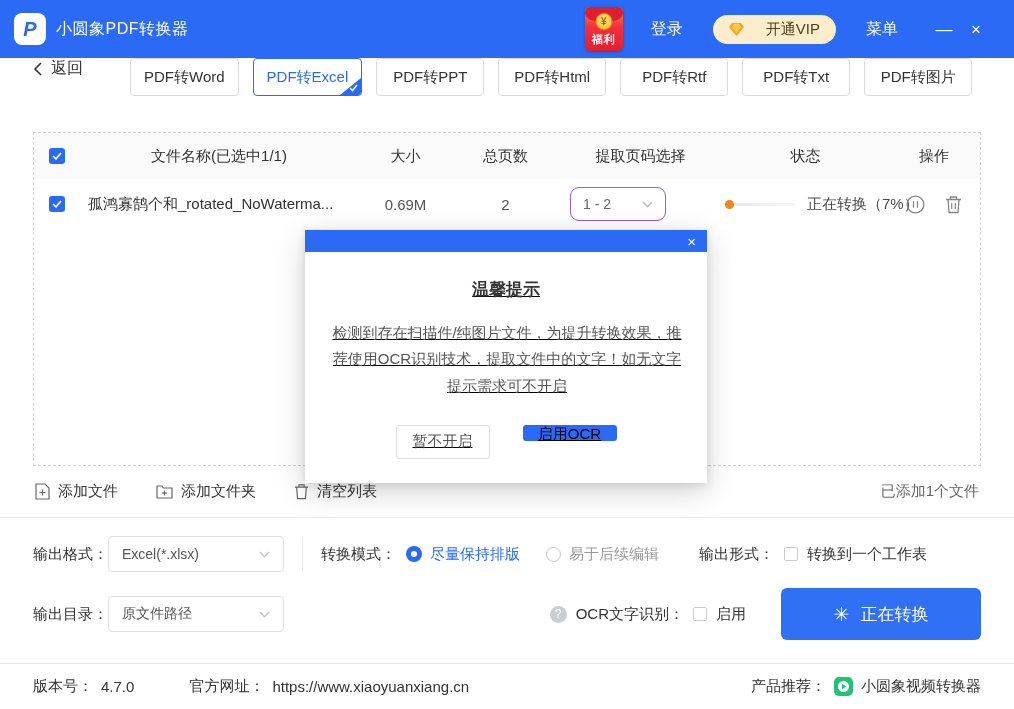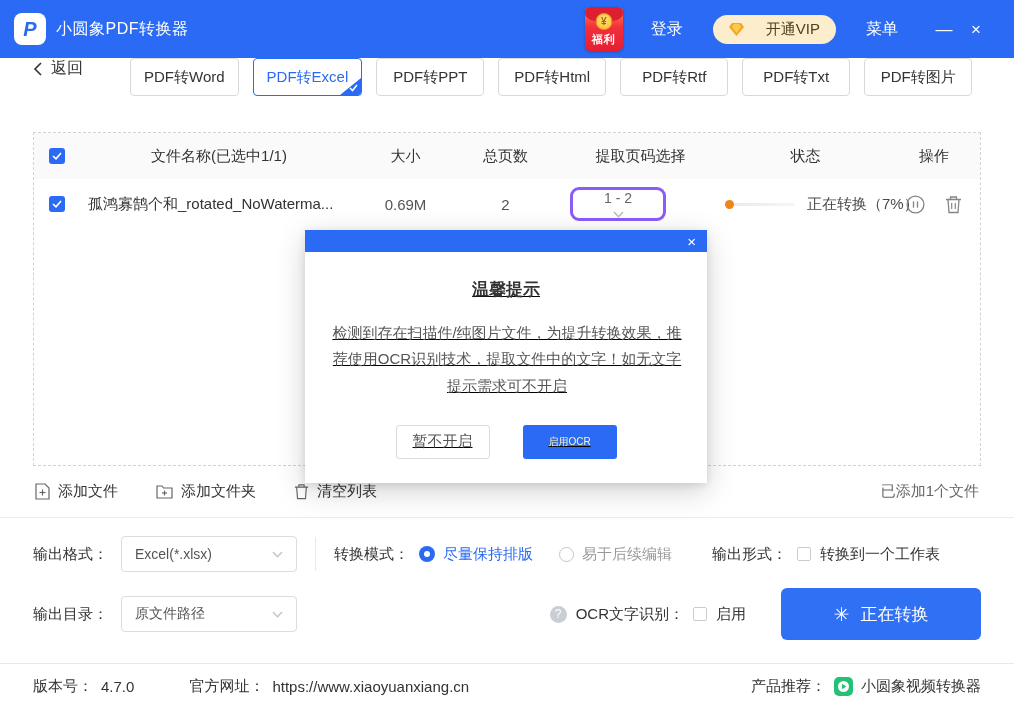--- a/index.html
+++ b/index.html
@@ -39,40 +39,40 @@
   
   .filetable { margin:0 33px; border:1px dashed #d2d2d2; height:334px; display:flex; flex-direction:column; flex:none; background:#fff; }
   .tgrid { display:grid; grid-template-columns:46px 278px 95px 105px 165px 165px 92px; align-items:center; }
   .thead { height:46px; background:#fafafa; color:#333; font-size:15px; }
   .thead > div { text-align:center; }
   .trow { height:50px; color:#333; font-size:15px; }
   .cell-center { text-align:center; color:#555; }
   .cb-cell { display:flex; justify-content:center; }
   .checkbox-on { width:16px; height:16px; background:#2a6af4; border-radius:3px; display:inline-flex; align-items:center; justify-content:center; cursor:pointer; }
   .fname { white-space:nowrap; overflow:hidden; padding-left:8px; }
-  .dd { width:96px; height:34px; margin-left:12px; border:3px solid #8b5cf6; border-radius:9px; display:flex; align-items:center; justify-content:space-between; padding:0 12px; color:#666; font-size:14px; background:#fff; cursor:pointer;flex-direction:column; }
+  .dd { width:96px; height:34px; margin-left:12px; border:1px solid #8b5cf6; border-radius:9px; display:flex; align-items:center; justify-content:space-between; padding:0 12px; color:#666; font-size:14px; background:#fff; cursor:pointer; }
   .status-cell { display:flex; align-items:center; gap:12px; padding-left:2px; }
   .track { width:70px; height:3px; border-radius:2px; background:linear-gradient(90deg,#e8e8e8,#f8f6f3); position:relative; flex:none; }
   .pdot { position:absolute; top:-3px; width:9px; height:9px; border-radius:50%; background:#f08519; }
   .status-text { font-size:15px; color:#4a4a4a; white-space:nowrap; }
   .ops { display:flex; justify-content:center; gap:20px; color:#858585; }
   .ops .op { cursor:pointer; display:flex; }
   .tbody-rest { flex:1; }
 
   
   .toolbar { height:52px; display:flex; align-items:center; gap:38px; padding:0 35px; border-bottom:1px solid #ededed; flex:none; }
   .tool { display:flex; align-items:center; gap:8px; color:#333; font-size:15px; cursor:pointer; }
   .tool svg { color:#666; }
   .added { margin-left:auto; color:#666; font-size:15px; }
 
   
   .settings { padding:10px 33px 0; flex:none; }
   .srow { display:flex; align-items:center; height:52px; }
   .lbl { font-size:15px; color:#333; white-space:nowrap; }
-  .select { width:176px; height:36px; margin-left:13px; border:1px solid #dcdcdc; border-radius:4px; background:#fff; display:flex; align-items:center; justify-content:space-between; padding:0 13px; color:#555; font-size:14px; cursor:pointer; }
+  .select { width:176px; height:36px; border:1px solid #dcdcdc; border-radius:4px; background:#fff; display:flex; align-items:center; justify-content:space-between; padding:0 13px; color:#555; font-size:14px; cursor:pointer; }
   .vdiv { width:1px; height:34px; background:#e8e8e8; margin:0 18px; }
   .radio-grp { display:flex; align-items:center; gap:8px; margin:0 26px 0 10px; cursor:pointer; }
   .radio-on { width:16px; height:16px; border-radius:50%; background:#2a6af4; position:relative; flex:none; }
   .radio-on::after { content:""; position:absolute; left:5px; top:5px; width:6px; height:6px; border-radius:50%; background:#fff; }
   .radio-off { width:15px; height:15px; border-radius:50%; border:1px solid #c6c6c6; background:#fff; flex:none; }
   .radio-lbl-on { color:#2a6af4; font-size:15px; }
   .radio-lbl-off { color:#999; font-size:15px; }
   .checkbox-off { width:14px; height:14px; border:1px solid #ccc; border-radius:2px; background:#fff; flex:none; cursor:pointer; }
   .chk-grp { display:flex; align-items:center; gap:9px; margin-left:10px; cursor:pointer; }
   .oneline { font-size:15px; color:#333; }
@@ -91,21 +91,21 @@
 
   
   .modal { position:absolute; left:305px; top:230px; width:402px; background:#fff; box-shadow:0 8px 28px rgba(0,0,0,.18), 0 2px 8px rgba(0,0,0,.10); z-index:10; }
   .modal-top { height:22px; background:#2a6af4; display:flex; align-items:center; justify-content:flex-end; padding:0 11px; }
   .modal-close { color:#fff; font-size:15px; line-height:1; cursor:pointer; }
   .modal-body { padding:26px 26px 24px; text-align:center;text-decoration:underline; }
   .modal-title { font-size:17px; font-weight:bold; color:#333; margin-bottom:19px; }
   .modal-text { font-size:15px; color:#555; line-height:1.75; width:352px; margin:0 auto 26px; text-align:center; }
   .modal-btns { display:flex; justify-content:center; gap:33px; }
   .btn-ghost { width:94px; height:34px; background:#fff; border:1px solid #dcdcdc; border-radius:3px; color:#555; font-size:15px; cursor:pointer; font-family:inherit; }
-  .btn-primary { width:94px; height:34px; background:#2a6af4; border:none; border-radius:3px; color:#fef9c3; font-size:10px; cursor:pointer; font-family:inherit; }
+  .btn-primary { width:94px; height:16px; background:#2a6af4; border:none; border-radius:3px; color:#000000; font-size:15px; cursor:pointer; font-family:inherit; }
 </style>
 </head>
 <body>
 
 <div class="window">
 
   <header class="titlebar">
     <div class="logo">
       <span class="pmark">P</span>
     </div>

